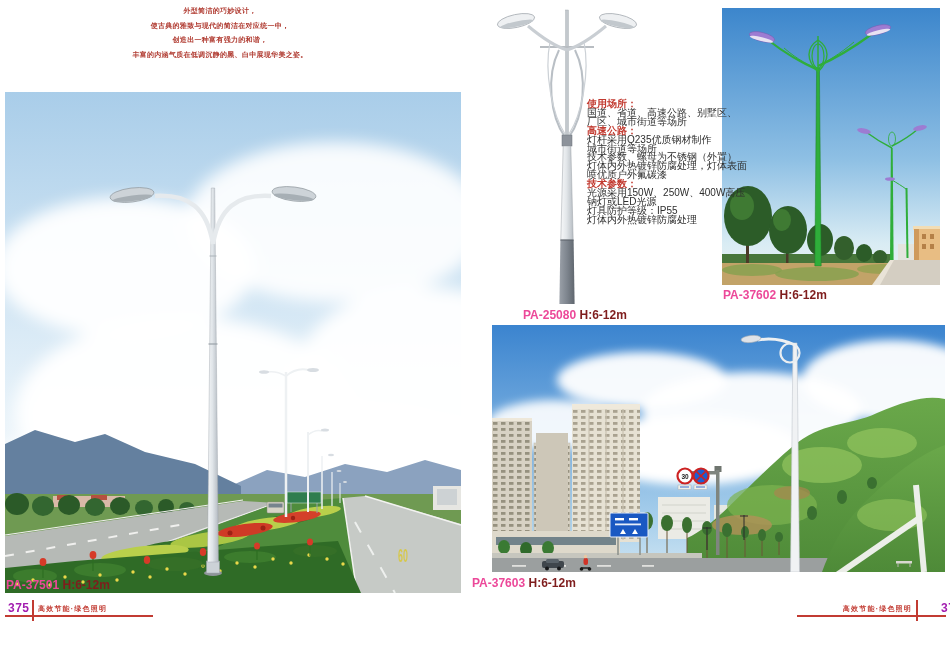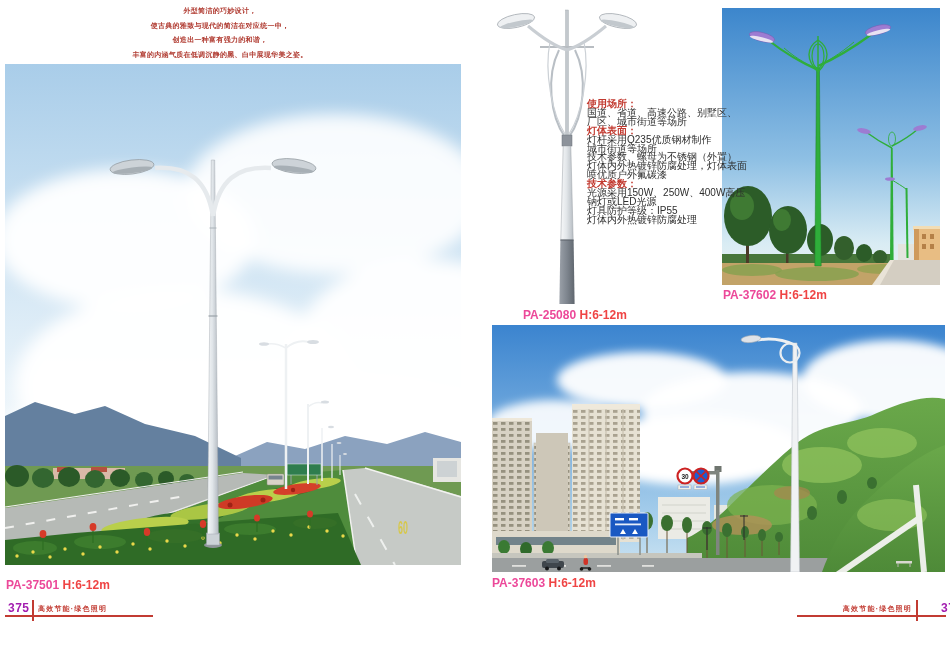--- a/index.html
+++ b/index.html
@@ -3,21 +3,21 @@
 <meta charset="utf-8">
 <style>
 *{margin:0;padding:0;box-sizing:border-box}
 html,body{background:#fff}
 .page{position:relative;width:950px;height:655px;background:#fff;overflow:hidden;font-family:"Liberation Sans",sans-serif}
 .intro{position:absolute;left:120px;top:4px;width:200px;text-align:center;color:#b03a30;font-size:7px;line-height:14.5px;font-weight:bold;letter-spacing:.3px}
 .photo{position:absolute}
 .photo svg{display:block;width:100%;height:100%}
 .label{position:absolute;font-size:12px;font-weight:bold;white-space:nowrap}
 .label .code{color:#ec4899}
-.label .hval{color:#ef4444}
+.label .hval{color:#7f1d1d}
 .specs{position:absolute;left:587px;top:100px;width:134px;font-size:10px;line-height:8.9px;color:#2e2e2e}
 .specs div{white-space:nowrap}
 .specs .stitle{color:#c23a30;font-weight:bold}
 .footer-num{position:absolute;font-size:12px;font-weight:bold;color:#a21caf;letter-spacing:.5px}
 .footer-slogan{position:absolute;font-size:7px;font-weight:bold;color:#c23b32;letter-spacing:1.2px;white-space:nowrap}
 .vrule{position:absolute;width:2px;height:21px;background:#c23b32}
 .hrule{position:absolute;height:2px;background:#c23b32}
 .slogan-right{width:78px;text-align:right}
 </style>
 </head>
@@ -25,21 +25,21 @@
 
 <div class="page">
 
   <div class="intro">
     <div>外型简洁的巧妙设计，</div>
     <div>使古典的雅致与现代的简洁在对应统一中，</div>
     <div>创造出一种富有强力的和谐，</div>
     <div>丰富的内涵气质在低调沉静的黑、白中展现华美之姿。</div>
   </div>
 
-  <div class="photo" style="left:5px;top:64px;width:456px;height:501px">
+  <div class="photo" style="left:5px;top:92px;width:456px;height:501px">
   <svg viewBox="0 0 456 501">
     <defs>
       <linearGradient id="lsky" x1="0" y1="0" x2="0" y2="1">
         <stop offset="0" stop-color="#a9cde9"></stop>
             <stop offset="0.35" stop-color="#cde3f3"></stop>
         <stop offset="0.7" stop-color="#eef6fb"></stop>
             <stop offset="1" stop-color="#f2f7fa"></stop>
       </linearGradient>
       <linearGradient id="lpole" x1="0" y1="0" x2="1" y2="0">
         <stop offset="0" stop-color="#f5f7f8"></stop>
@@ -484,21 +484,21 @@
       <line x1="424" y1="160" x2="432" y2="247"></line>
       <line x1="342" y1="252" x2="426" y2="194"></line>
     </g>
   </svg>
   </div>
 
   <div class="specs">
     <div class="stitle">使用场所：</div>
     <div>国道、省道、高速公路、别墅区、</div>
     <div>厂区、城市街道等场所</div>
-    <div class="stitle">灯体表面：</div>
+    <div class="stitle">高速公路：</div>
     <div>灯杆采用Q235优质钢材制作</div>
     <div>城市街道等场所</div>
     <div>技术参数、螺母为不锈钢（外置）</div>
     <div>灯体内外热镀锌防腐处理，灯体表面</div>
     <div>喷优质户外氟碳漆</div>
     <div class="stitle">技术参数：</div>
     <div>光源采用150W、250W、400W高压</div>
     <div>钠灯或LED光源</div>
     <div>灯具防护等级：IP55</div>
     <div>灯体内外热镀锌防腐处理</div>
@@ -509,21 +509,21 @@
     <span class="hval">H:6-12m</span>
   </div>
   <div class="label" style="left:523px;top:308px">
     <span class="code">PA-25080</span>
     <span class="hval">H:6-12m</span>
   </div>
   <div class="label" style="left:723px;top:288px">
     <span class="code">PA-37602</span>
     <span class="hval">H:6-12m</span>
   </div>
-  <div class="label" style="left:492px;top:576px">
+  <div class="label" style="left:472px;top:576px">
     <span class="code">PA-37603</span>
     <span class="hval">H:6-12m</span>
   </div>
 
   <div class="footer-num" style="left:8px;top:601px">375</div>
   <div class="vrule" style="left:32px;top:600px"></div>
   <div class="footer-slogan" style="left:38px;top:604px">高效节能·绿色照明</div>
   <div class="hrule" style="left:5px;top:615px;width:148px"></div>
 
   <div class="footer-slogan slogan-right" style="left:834px;top:604px">高效节能·绿色照明</div>

